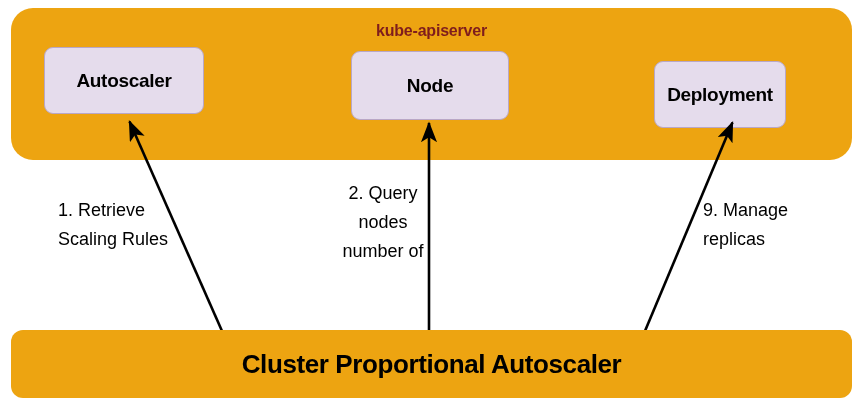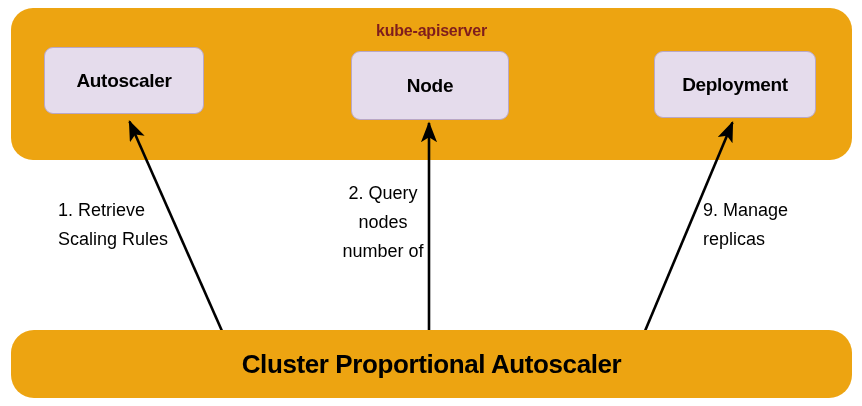--- a/index.html
+++ b/index.html
@@ -71,34 +71,34 @@
     height: 67px;
   }
   .box-node {
     left: 351px;
     top: 51px;
     width: 158px;
     height: 69px;
   }
   .box-deployment {
     left: 654px;
-    top: 51px;
-    width: 162px;
+    top: 61px;
+    width: 132px;
     height: 67px;
   }
 
   
   .autoscaler-bar {
     position: absolute;
     left: 11px;
     top: 330px;
     width: 841px;
     height: 68px;
     background: #EDA411;
-    border-radius: 23px;
+    border-radius: 12px;
     box-sizing: border-box;
     display: flex;
     align-items: center;
     justify-content: center;
     color: #000000;
     font-size: 26px;
     font-weight: bold;
     letter-spacing: -0.4px;
   }
 

